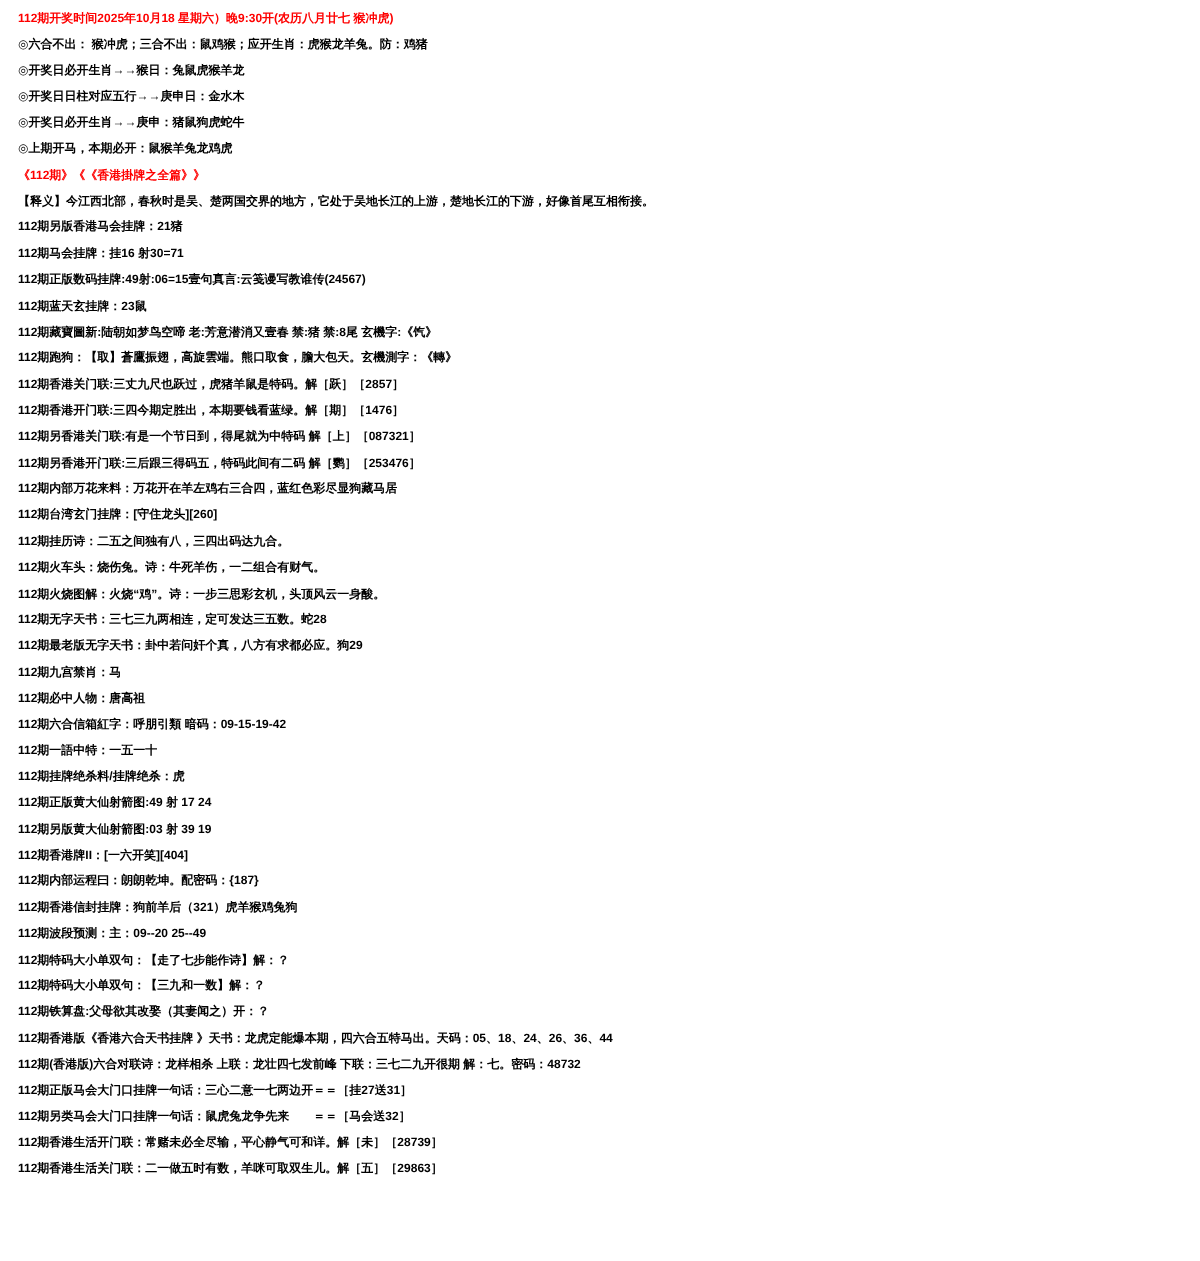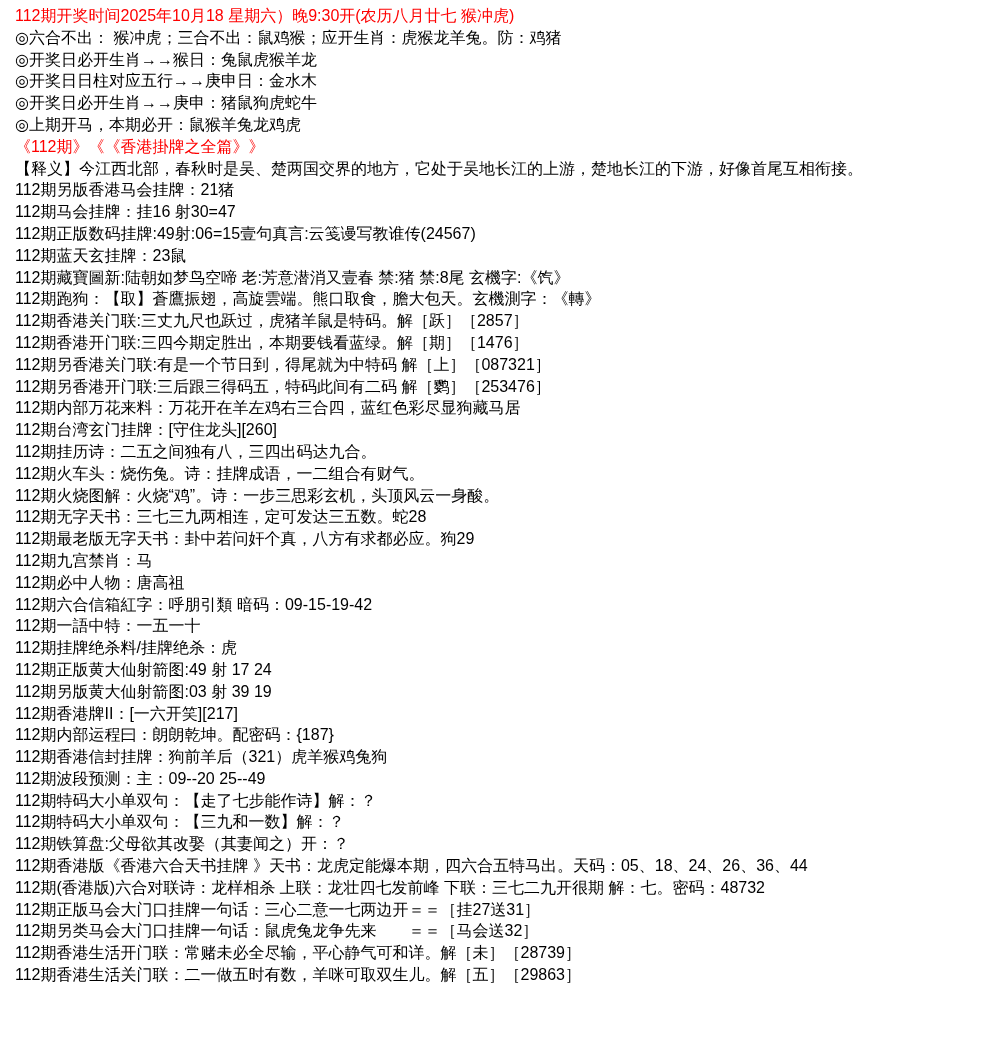--- a/index.html
+++ b/index.html
@@ -10,22 +10,22 @@
   body {
     width: 1000px;
     height: 1051px;
     overflow: hidden;
     font-family: "Liberation Sans", "DejaVu Sans", sans-serif;
   }
   .page {
     padding: 5px 8px 0 15px;
   }
   .line {
-    font-size: 16px;
-    font-weight: normal;
+    font-size: 10px;
+    font-weight: bold;
     line-height: 21.8px;
     height: 21.8px;
     white-space: nowrap;
     color: #000000;
     letter-spacing: 0px;
   }
   .line.red {
     color: #fe0000;
   }
 </style>
@@ -36,44 +36,44 @@
   <div id="content-lines">
       <div class="line red">112期开奖时间2025年10月18 星期六）晚9:30开(农历八月廿七 猴冲虎)</div>
       <div class="line">◎六合不出： 猴冲虎；三合不出：鼠鸡猴；应开生肖：虎猴龙羊兔。防：鸡猪</div>
       <div class="line">◎开奖日必开生肖→→猴日：兔鼠虎猴羊龙</div>
       <div class="line">◎开奖日日柱对应五行→→庚申日：金水木</div>
       <div class="line">◎开奖日必开生肖→→庚申：猪鼠狗虎蛇牛</div>
       <div class="line">◎上期开马，本期必开：鼠猴羊兔龙鸡虎</div>
       <div class="line red">《112期》《《香港掛牌之全篇》》</div>
       <div class="line">【释义】今江西北部，春秋时是吴、楚两国交界的地方，它处于吴地长江的上游，楚地长江的下游，好像首尾互相衔接。</div>
       <div class="line">112期另版香港马会挂牌：21猪</div>
-      <div class="line">112期马会挂牌：挂16 射30=47</div>
+      <div class="line">112期马会挂牌：挂16 射30=71</div>
       <div class="line">112期正版数码挂牌:49射:06=15壹句真言:云笺谩写教谁传(24567)</div>
       <div class="line">112期蓝天玄挂牌：23鼠</div>
       <div class="line">112期藏寶圖新:陆朝如梦鸟空啼 老:芳意潜消又壹春 禁:猪 禁:8尾 玄機字:《饩》</div>
       <div class="line">112期跑狗：【取】蒼鷹振翅，高旋雲端。熊口取食，膽大包天。玄機測字：《轉》</div>
       <div class="line">112期香港关门联:三丈九尺也跃过，虎猪羊鼠是特码。解［跃］［2857］</div>
       <div class="line">112期香港开门联:三四今期定胜出，本期要钱看蓝绿。解［期］［1476］</div>
       <div class="line">112期另香港关门联:有是一个节日到，得尾就为中特码 解［上］［087321］</div>
       <div class="line">112期另香港开门联:三后跟三得码五，特码此间有二码 解［鹦］［253476］</div>
       <div class="line">112期内部万花来料：万花开在羊左鸡右三合四，蓝红色彩尽显狗藏马居</div>
       <div class="line">112期台湾玄门挂牌：[守住龙头][260]</div>
       <div class="line">112期挂历诗：二五之间独有八，三四出码达九合。</div>
-      <div class="line">112期火车头：烧伤兔。诗：挂牌成语，一二组合有财气。</div>
+      <div class="line">112期火车头：烧伤兔。诗：牛死羊伤，一二组合有财气。</div>
       <div class="line">112期火烧图解：火烧“鸡”。诗：一步三思彩玄机，头顶风云一身酸。</div>
       <div class="line">112期无字天书：三七三九两相连，定可发达三五数。蛇28</div>
       <div class="line">112期最老版无字天书：卦中若问奸个真，八方有求都必应。狗29</div>
       <div class="line">112期九宫禁肖：马</div>
       <div class="line">112期必中人物：唐高祖</div>
       <div class="line">112期六合信箱紅字：呼朋引類 暗码：09-15-19-42</div>
       <div class="line">112期一語中特：一五一十</div>
       <div class="line">112期挂牌绝杀料/挂牌绝杀：虎</div>
       <div class="line">112期正版黄大仙射箭图:49 射 17 24</div>
       <div class="line">112期另版黄大仙射箭图:03 射 39 19</div>
-      <div class="line">112期香港牌II：[一六开笑][217]</div>
+      <div class="line">112期香港牌II：[一六开笑][404]</div>
       <div class="line">112期内部运程曰：朗朗乾坤。配密码：{187}</div>
       <div class="line">112期香港信封挂牌：狗前羊后（321）虎羊猴鸡兔狗</div>
       <div class="line">112期波段预测：主：09--20 25--49</div>
       <div class="line">112期特码大小单双句：【走了七步能作诗】解：？</div>
       <div class="line">112期特码大小单双句：【三九和一数】解：？</div>
       <div class="line">112期铁算盘:父母欲其改娶（其妻闻之）开：？</div>
       <div class="line">112期香港版《香港六合天书挂牌 》天书：龙虎定能爆本期，四六合五特马出。天码：05、18、24、26、36、44</div>
       <div class="line">112期(香港版)六合对联诗：龙样相杀 上联：龙壮四七发前峰 下联：三七二九开很期 解：七。密码：48732</div>
       <div class="line">112期正版马会大门口挂牌一句话：三心二意一七两边开＝＝［挂27送31］</div>
       <div class="line">112期另类马会大门口挂牌一句话：鼠虎兔龙争先来　　＝＝［马会送32］</div>

